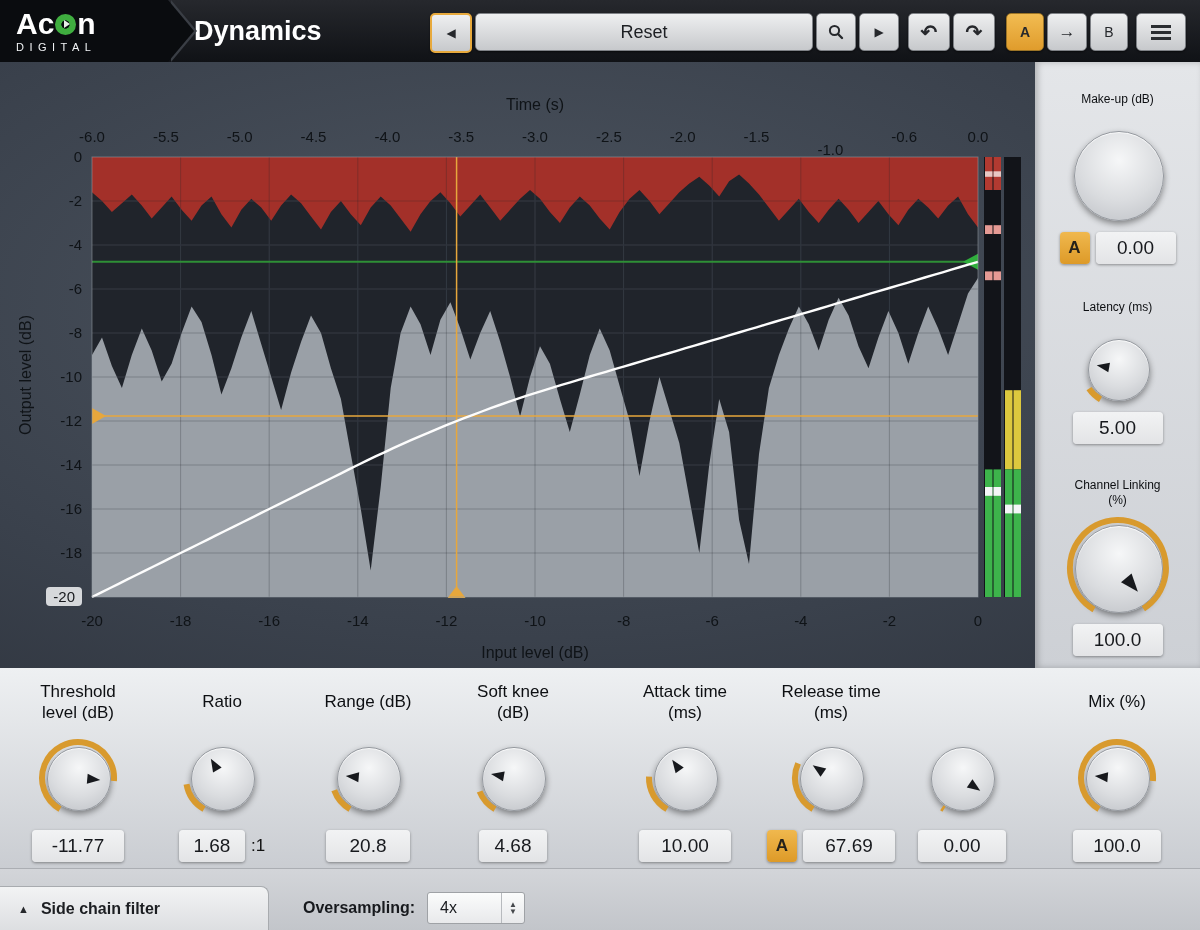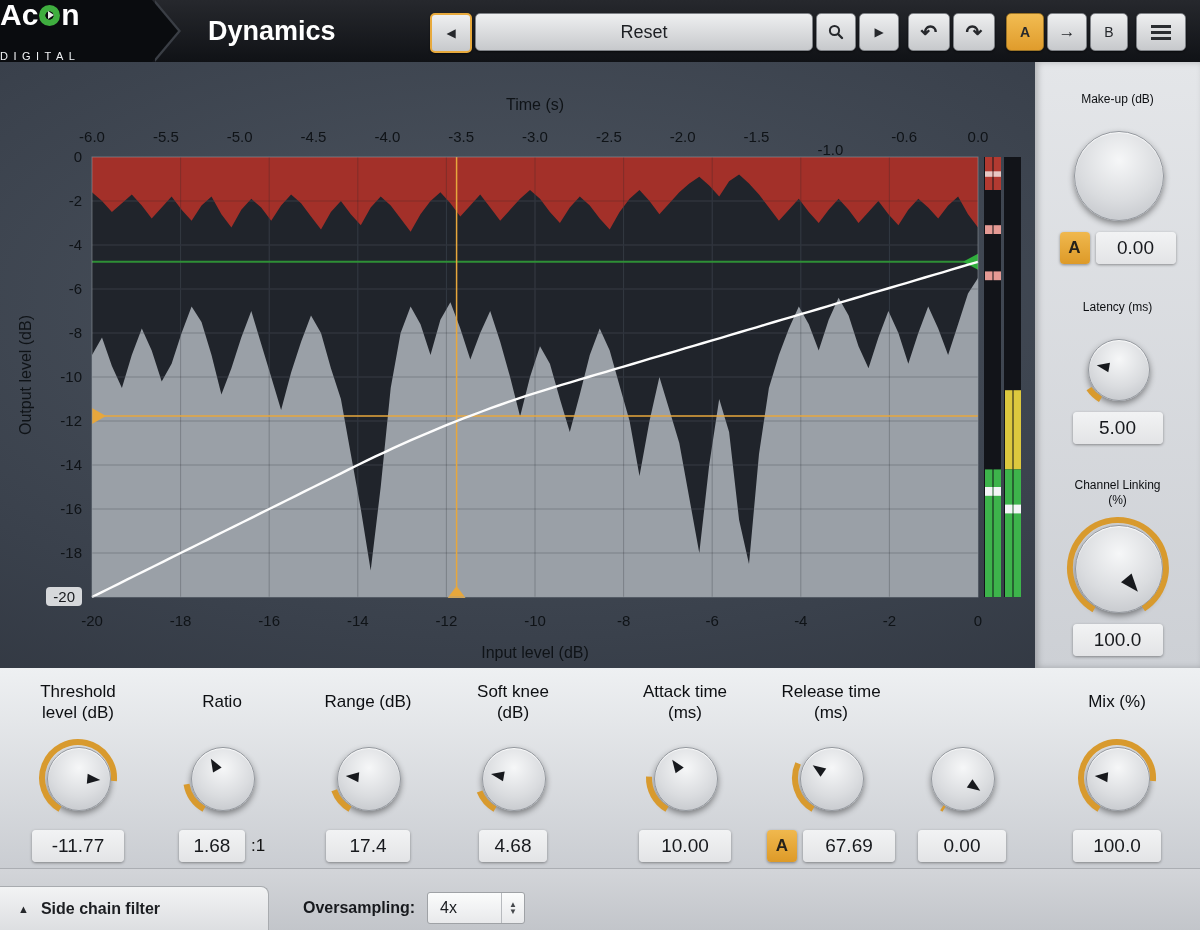--- a/index.html
+++ b/index.html
@@ -3,30 +3,30 @@
 <meta charset="utf-8">
 <style>
   html,body{margin:0;padding:0;width:1200px;height:930px;overflow:hidden;
     font-family:"Liberation Sans",sans-serif;background:#c9ccd1;}
   .app{position:relative;width:1200px;height:930px;}
 
   
   header{position:absolute;top:0;left:0;width:1200px;height:62px;
     background:linear-gradient(180deg,#26282d,#101216);display:flex;align-items:center;z-index:5;}
   .logo{position:relative;height:62px;width:152px;background:#0a0c0f;display:flex;flex-direction:column;
-    justify-content:space-between;padding-left:0;color:#fff;}
+    justify-content:center;padding-left:16px;color:#fff;}
   .logo-arrow{width:0;height:0;border-top:31px solid transparent;border-bottom:31px solid transparent;
     border-left:26px solid #0a0c0f;filter:drop-shadow(3px 0 0 #3a3e45);}
   .logo-line1{font-size:30px;font-weight:bold;line-height:30px;display:flex;align-items:center;}
   .logo-o{display:inline-flex;width:21px;height:21px;border-radius:50%;
     background:radial-gradient(circle,#0a0c0f 0 26%,#3fae3f 30% 100%);
     margin:0 1px;align-items:center;justify-content:center;}
   .logo-play{width:0;height:0;border-left:6px solid #e8efe8;border-top:4px solid transparent;border-bottom:4px solid transparent;margin-left:2px;}
   .logo-sub{font-size:11px;letter-spacing:5.5px;margin-top:2px;color:#f2f4f6;}
-  .app-title{margin-left:30px;font-size:27px;font-weight:bold;color:#fff;}
+  .app-title{font-size:27px;font-weight:bold;color:#fff;}
 
   .hbtn{height:36px;border-radius:5px;background:linear-gradient(180deg,#eeeff0,#c7c9cc);
     border:1px solid #7e8186;display:flex;align-items:center;justify-content:center;
     color:#26282c;font-size:14px;box-shadow:0 1px 2px rgba(0,0,0,.55);cursor:pointer;}
   .hbtn.amber{background:linear-gradient(180deg,#f2bc52,#e09c2c);border-color:#9c7426;font-weight:bold;}
   .hbtn.sel{border:2px solid #e7a93c;}
   .preset-group{position:absolute;left:430px;top:13px;display:flex;gap:3px;}
   .preset-display{width:336px;font-size:18px;color:#1d1f23;}
   .icon-sm{font-size:12px;}
   .right-cluster-a{position:absolute;left:908px;top:13px;display:flex;gap:3px;}
@@ -341,21 +341,21 @@
         <div class="kholder">
           <div class="knobwrap" style="width: 80px; height: 80px;">
             <div class="knob" style="width: 62px; height: 62px; left: 9px; top: 9px;"></div>
             <svg width="80" height="80" style="position: absolute; left: 0px; top: 0px;">
               <path d="M22.0,71.2 A36,36 0 0 1 6.2,52.3" fill="none" stroke="#d89a2e" stroke-width="6"></path>
               <polygon points="40,17.68 35.04,30.700000000000003 44.96,30.700000000000003" fill="#17191d" transform="rotate(-85 40 40)"></polygon>
             </svg>
           </div>
         </div>
         <div class="kvrow">
-          <div class="vbox" style="width: 84px;">17.4</div>
+          <div class="vbox" style="width: 84px;">20.8</div>
         </div>
       </div>
       <div class="kgroup" style="left: 443px;">
         <div class="klabel">Soft knee (dB)</div>
         <div class="kholder">
           <div class="knobwrap" style="width: 80px; height: 80px;">
             <div class="knob" style="width: 62px; height: 62px; left: 9px; top: 9px;"></div>
             <svg width="80" height="80" style="position: absolute; left: 0px; top: 0px;">
               <path d="M22.0,71.2 A36,36 0 0 1 6.6,53.5" fill="none" stroke="#d89a2e" stroke-width="6"></path>
               <polygon points="40,17.68 35.04,30.700000000000003 44.96,30.700000000000003" fill="#17191d" transform="rotate(-80 40 40)"></polygon>

